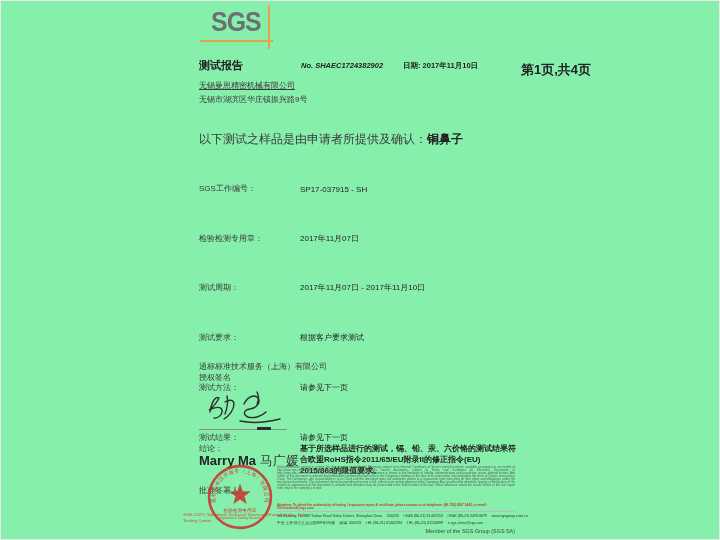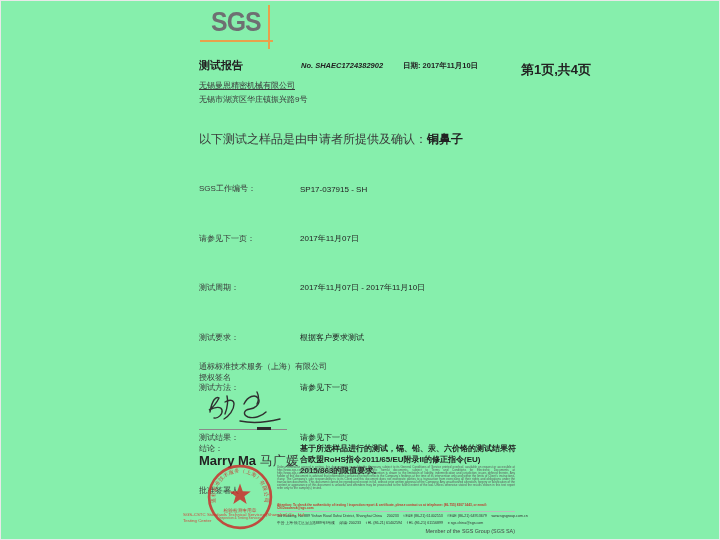--- a/index.html
+++ b/index.html
@@ -79,21 +79,21 @@
   <div class="abs sample-line">
     <span>以下测试之样品是由申请者所提供及确认：</span><b>铜鼻子</b>
   </div>
 
   <div class="abs info-table">
     <div class="info-row">
       <span class="info-label">SGS工作编号：</span>
       <span class="info-value">SP17-037915 - SH</span>
     </div>
     <div class="info-row">
-      <span class="info-label">请参见下一页：</span>
+      <span class="info-label">检验检测专用章：</span>
       <span class="info-value">2017年11月07日</span>
     </div>
     <div class="info-row">
       <span class="info-label">测试周期：</span>
       <span class="info-value">2017年11月07日 - 2017年11月10日</span>
     </div>
     <div class="info-row">
       <span class="info-label">测试要求：</span>
       <span class="info-value">根据客户要求测试</span>
     </div>

